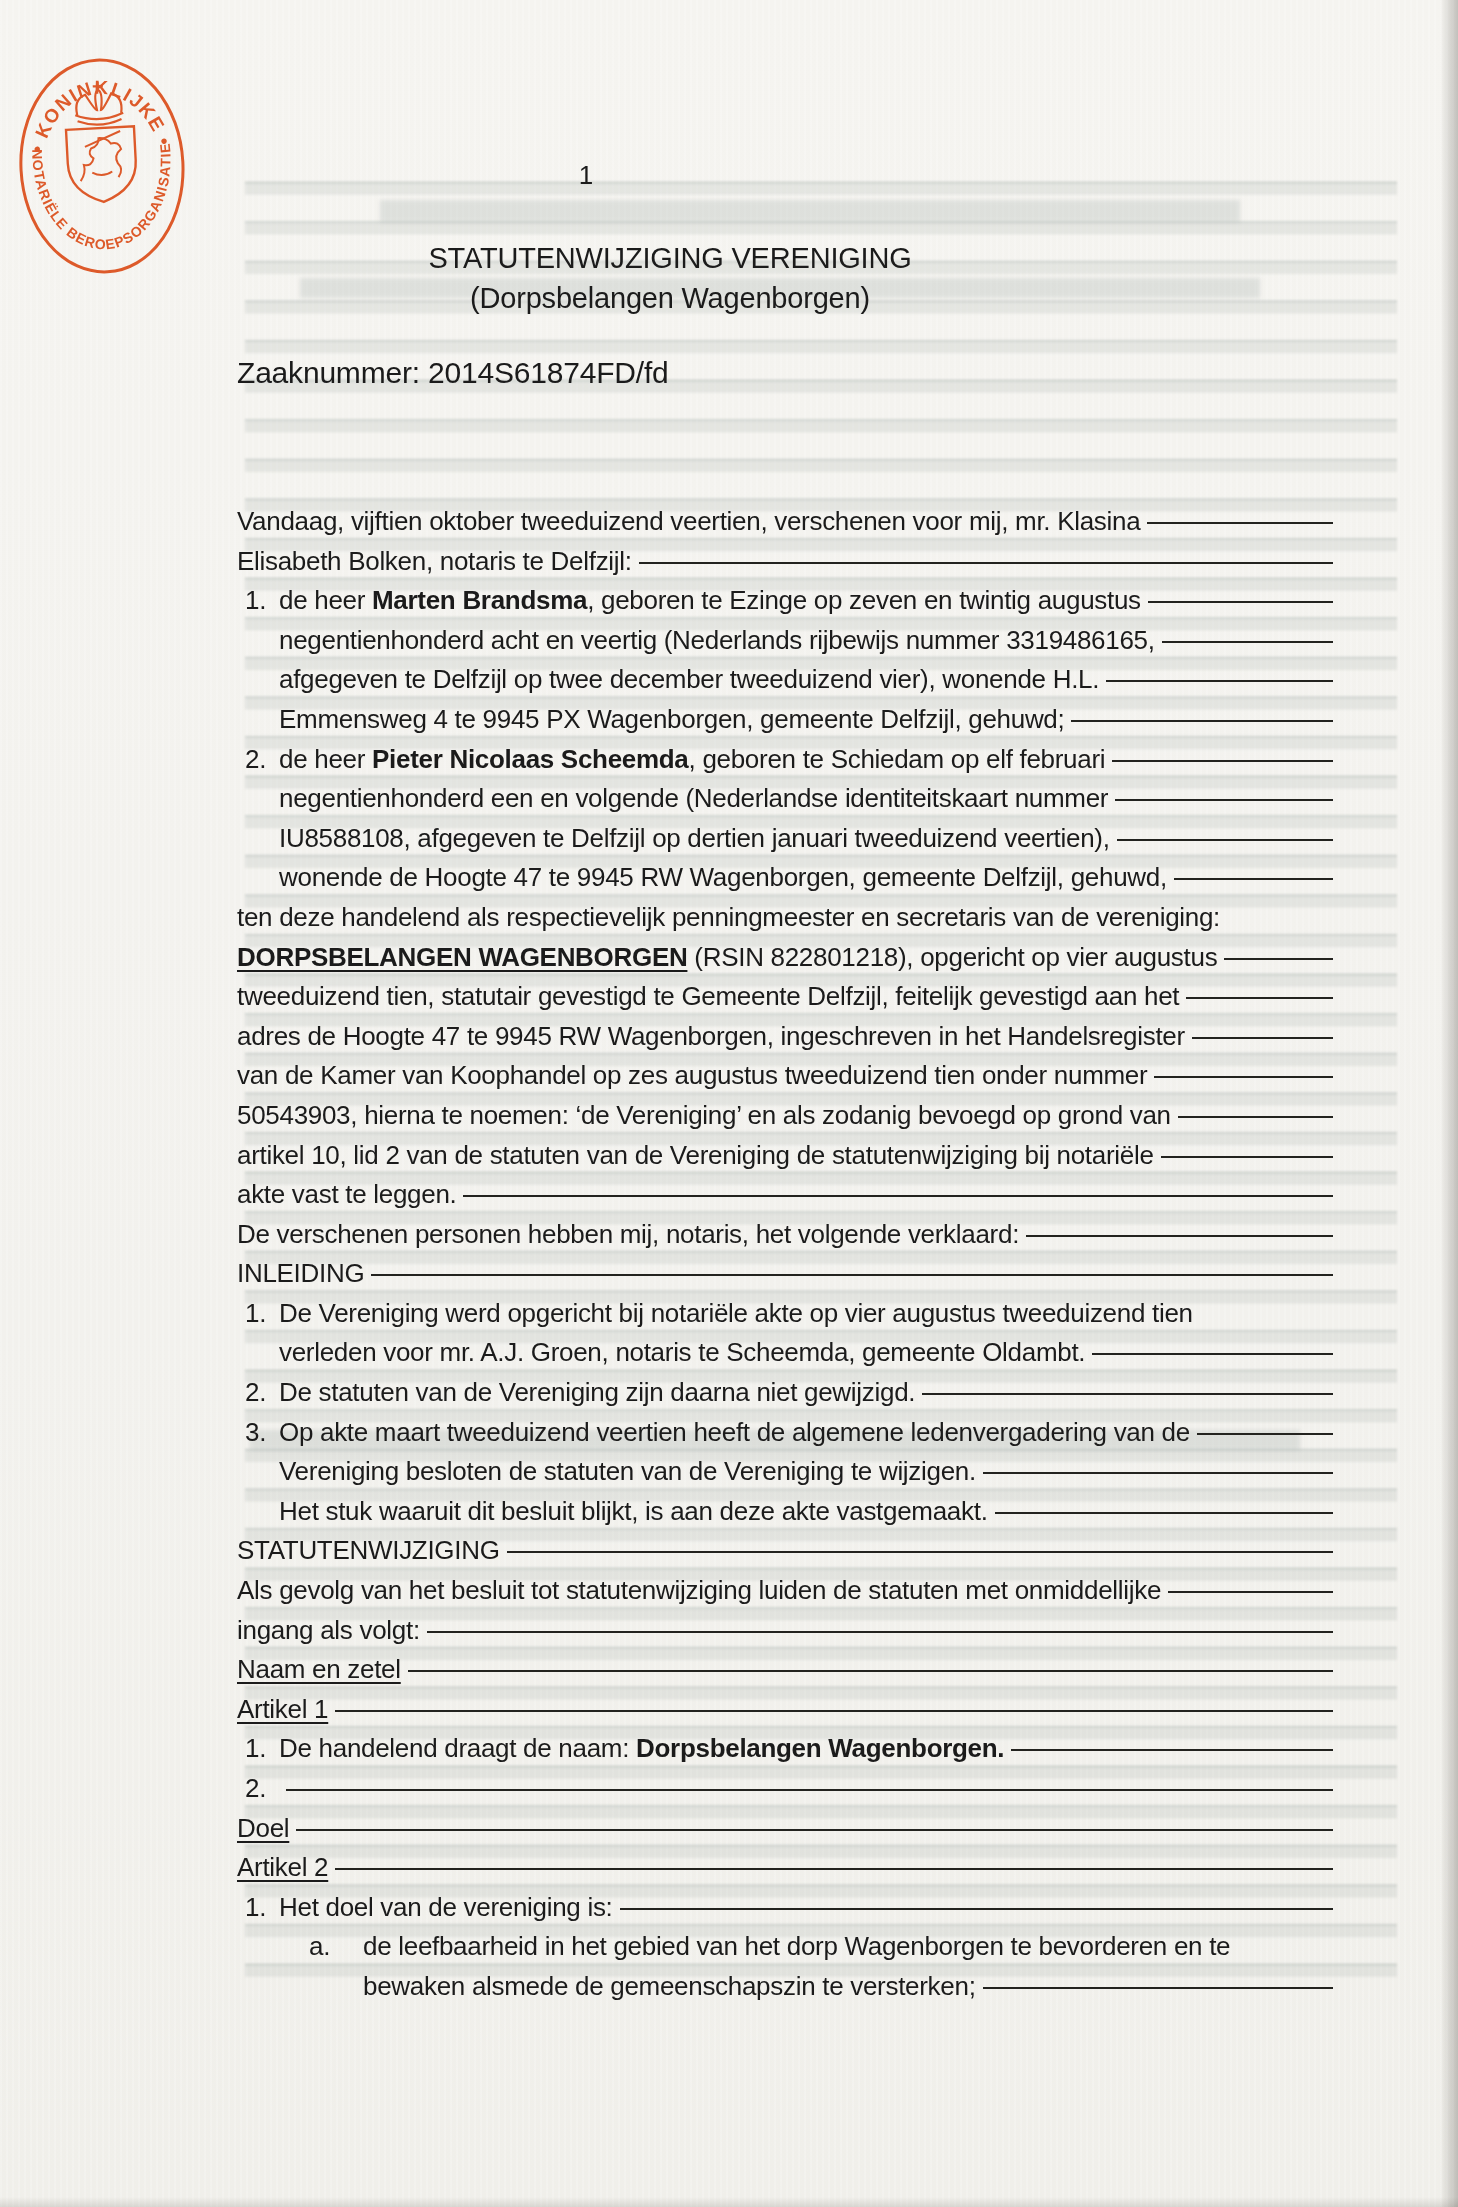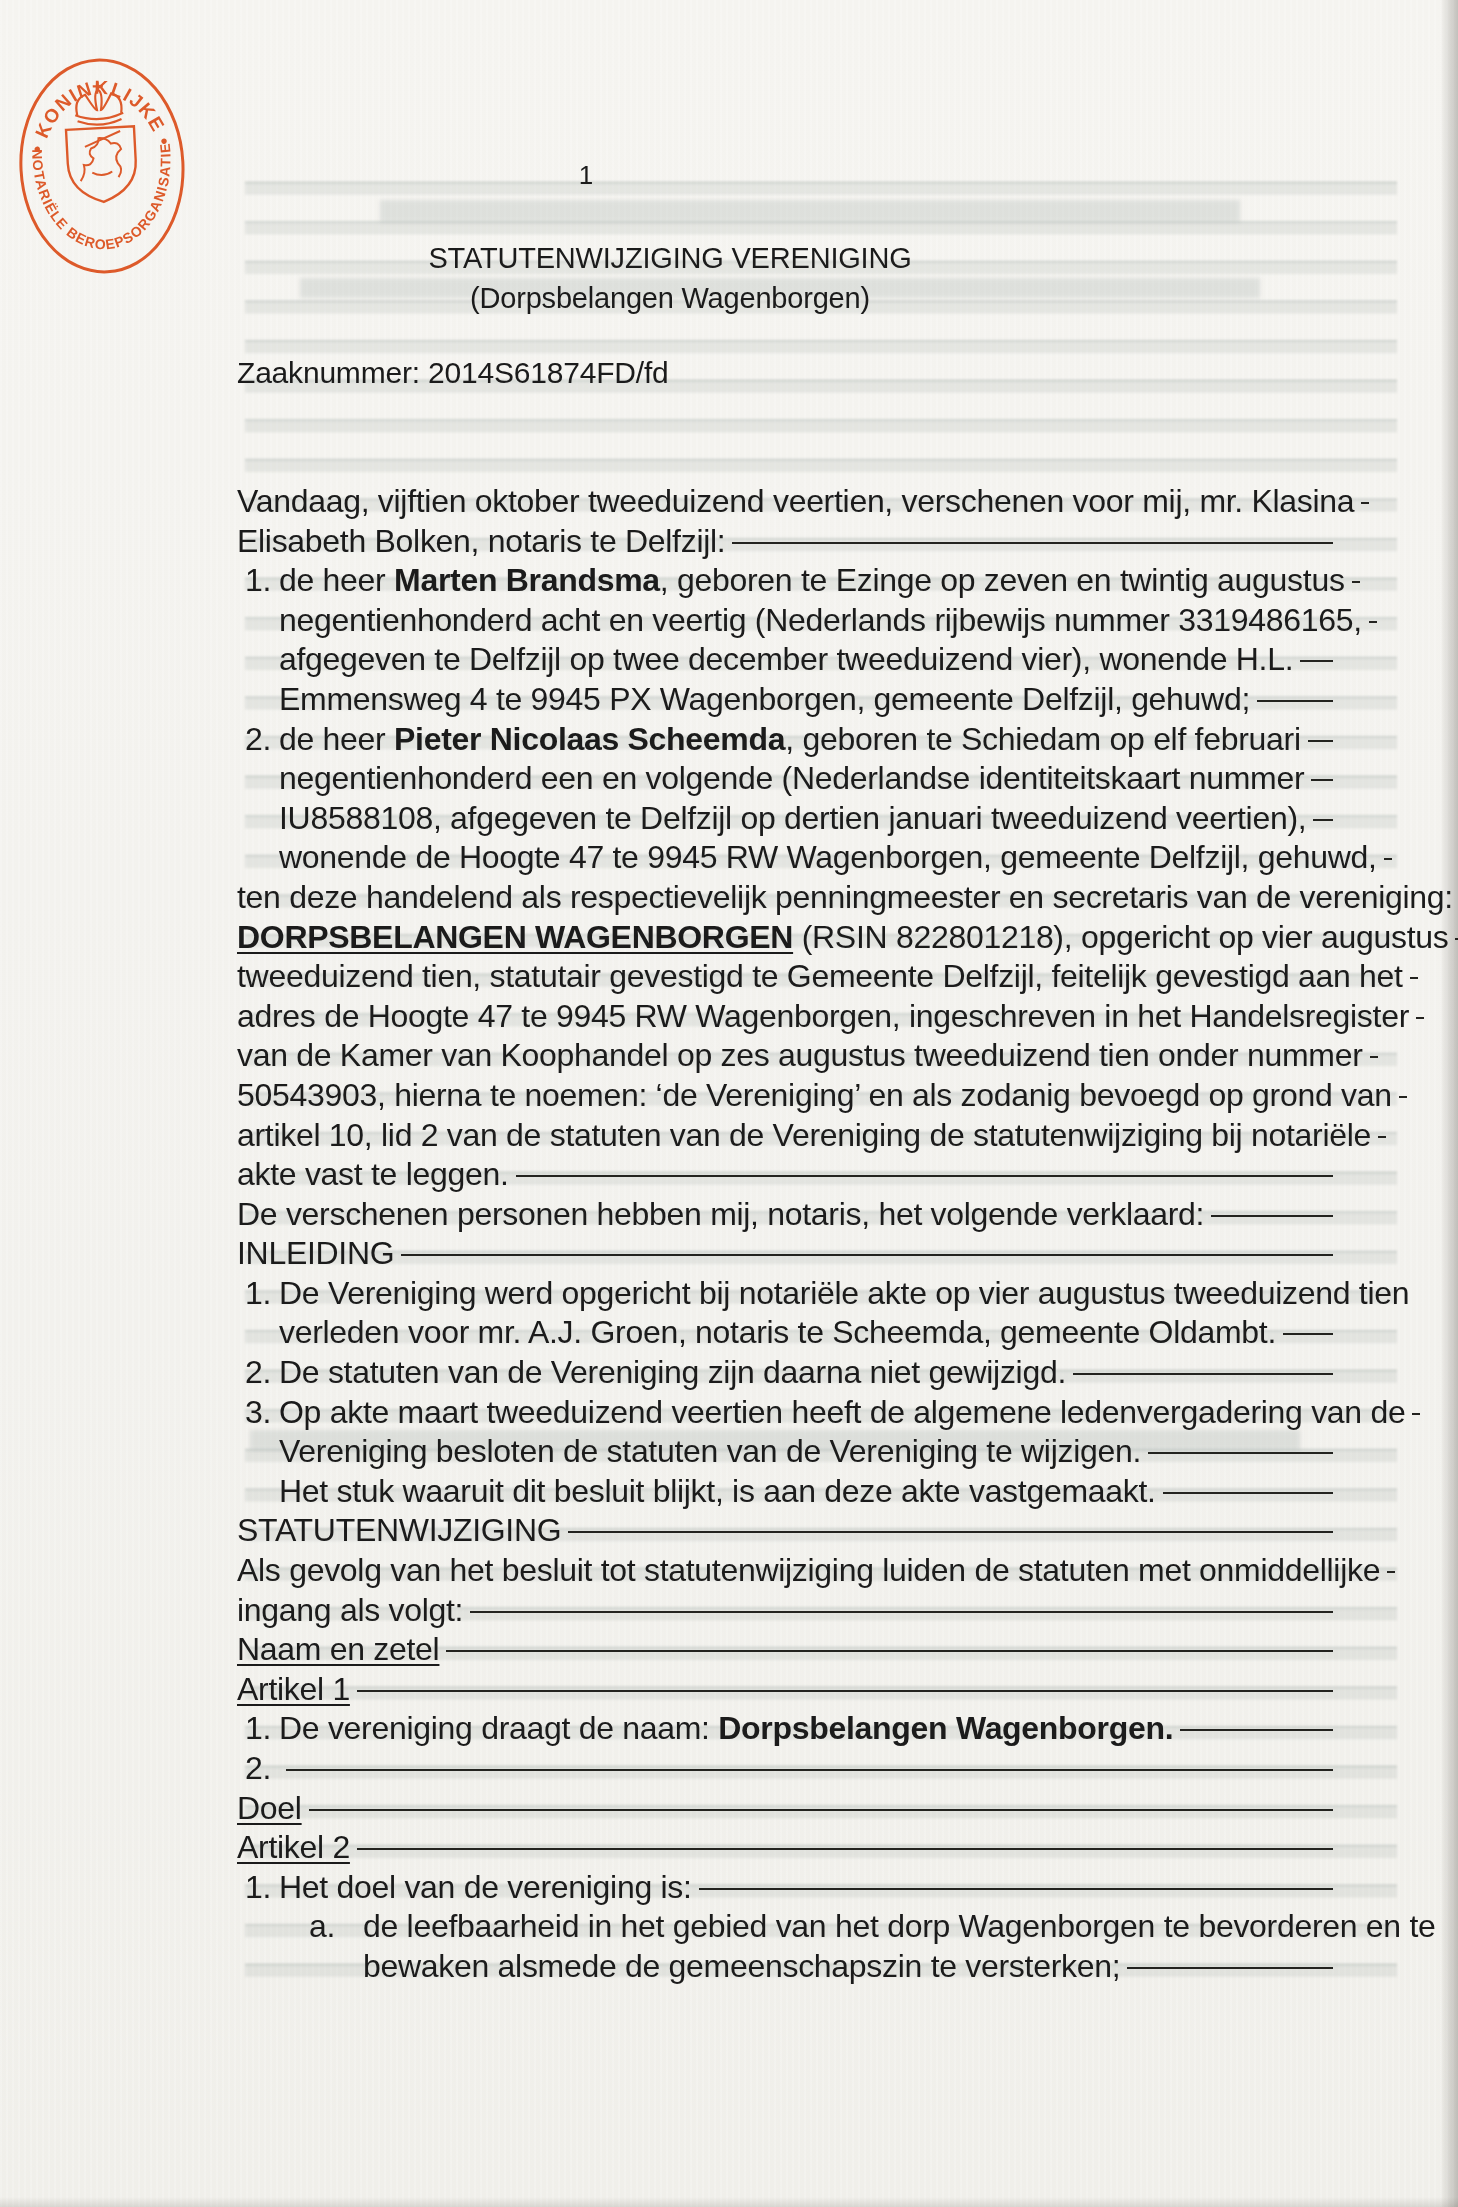--- a/index.html
+++ b/index.html
@@ -45,22 +45,22 @@
   .seal svg{display:block;}
 
   
   .pagenum{position:absolute;top:160px;left:556px;width:60px;text-align:center;
     font-size:26px;line-height:30px;z-index:2;}
   .doc-title{position:absolute;top:238px;left:130px;width:1080px;text-align:center;
     font-weight:normal;font-size:29px;line-height:40px;letter-spacing:-.2px;z-index:2;}
   .zaak{position:absolute;top:356px;left:237px;font-size:30px;letter-spacing:-.2px;z-index:2;}
 
   
-  .body{position:absolute;top:482px;left:237px;width:1098px;z-index:2;
-    font-size:32px;letter-spacing:-.3px;}
+  .body{position:absolute;top:502px;left:237px;width:1098px;z-index:2;
+    font-size:26px;letter-spacing:-.3px;}
   .line{position:relative;height:39.6px;line-height:39.6px;display:flex;white-space:pre;}
   .line.i1{padding-left:42px;}
   .line.i2{padding-left:126px;}
   .num{position:absolute;left:8px;top:0;}
   .i2 .num{left:72px;}
   .seg{flex:0 0 auto;}
   .bold{font-weight:bold;}
   .undl{text-decoration:underline;text-underline-offset:4px;text-decoration-thickness:2px;}
   .fill{flex:1 1 auto;min-width:10px;position:relative;margin-left:7px;}
   .fill::after{content:"";position:absolute;left:0;right:2px;top:20px;border-top:2px solid #23231f;}
@@ -141,21 +141,21 @@
       <div class="line i1"><span class="seg">verleden voor mr. A.J. Groen, notaris te Scheemda, gemeente Oldambt.</span><span class="fill"></span></div>
       <div class="line i1"><span class="num">2.</span><span class="seg">De statuten van de Vereniging zijn daarna niet gewijzigd.</span><span class="fill"></span></div>
       <div class="line i1"><span class="num">3.</span><span class="seg">Op akte maart tweeduizend veertien heeft de algemene ledenvergadering van de</span><span class="fill"></span></div>
       <div class="line i1"><span class="seg">Vereniging besloten de statuten van de Vereniging te wijzigen.</span><span class="fill"></span></div>
       <div class="line i1"><span class="seg">Het stuk waaruit dit besluit blijkt, is aan deze akte vastgemaakt.</span><span class="fill"></span></div>
       <div class="line i0"><span class="seg">STATUTENWIJZIGING</span><span class="fill"></span></div>
       <div class="line i0"><span class="seg">Als gevolg van het besluit tot statutenwijziging luiden de statuten met onmiddellijke</span><span class="fill"></span></div>
       <div class="line i0"><span class="seg">ingang als volgt:</span><span class="fill"></span></div>
       <div class="line i0"><span class="seg undl">Naam en zetel</span><span class="fill"></span></div>
       <div class="line i0"><span class="seg undl">Artikel 1</span><span class="fill"></span></div>
-      <div class="line i1"><span class="num">1.</span><span class="seg">De vereniging draagt de naam: </span><span class="seg bold">Dorpsbelangen Wagenborgen.</span><span class="fill"></span></div>
+      <div class="line i1"><span class="num">1.</span><span class="seg">De handelend draagt de naam: </span><span class="seg bold">Dorpsbelangen Wagenborgen.</span><span class="fill"></span></div>
       <div class="line i1"><span class="num">2.</span><span class="fill"></span></div>
       <div class="line i0"><span class="seg undl">Doel</span><span class="fill"></span></div>
       <div class="line i0"><span class="seg undl">Artikel 2</span><span class="fill"></span></div>
       <div class="line i1"><span class="num">1.</span><span class="seg">Het doel van de vereniging is:</span><span class="fill"></span></div>
       <div class="line i2"><span class="num">a.</span><span class="seg">de leefbaarheid in het gebied van het dorp Wagenborgen te bevorderen en te</span></div>
       <div class="line i2"><span class="seg">bewaken alsmede de gemeenschapszin te versterken;</span><span class="fill"></span></div>
     </div>
 
 </div>
 

